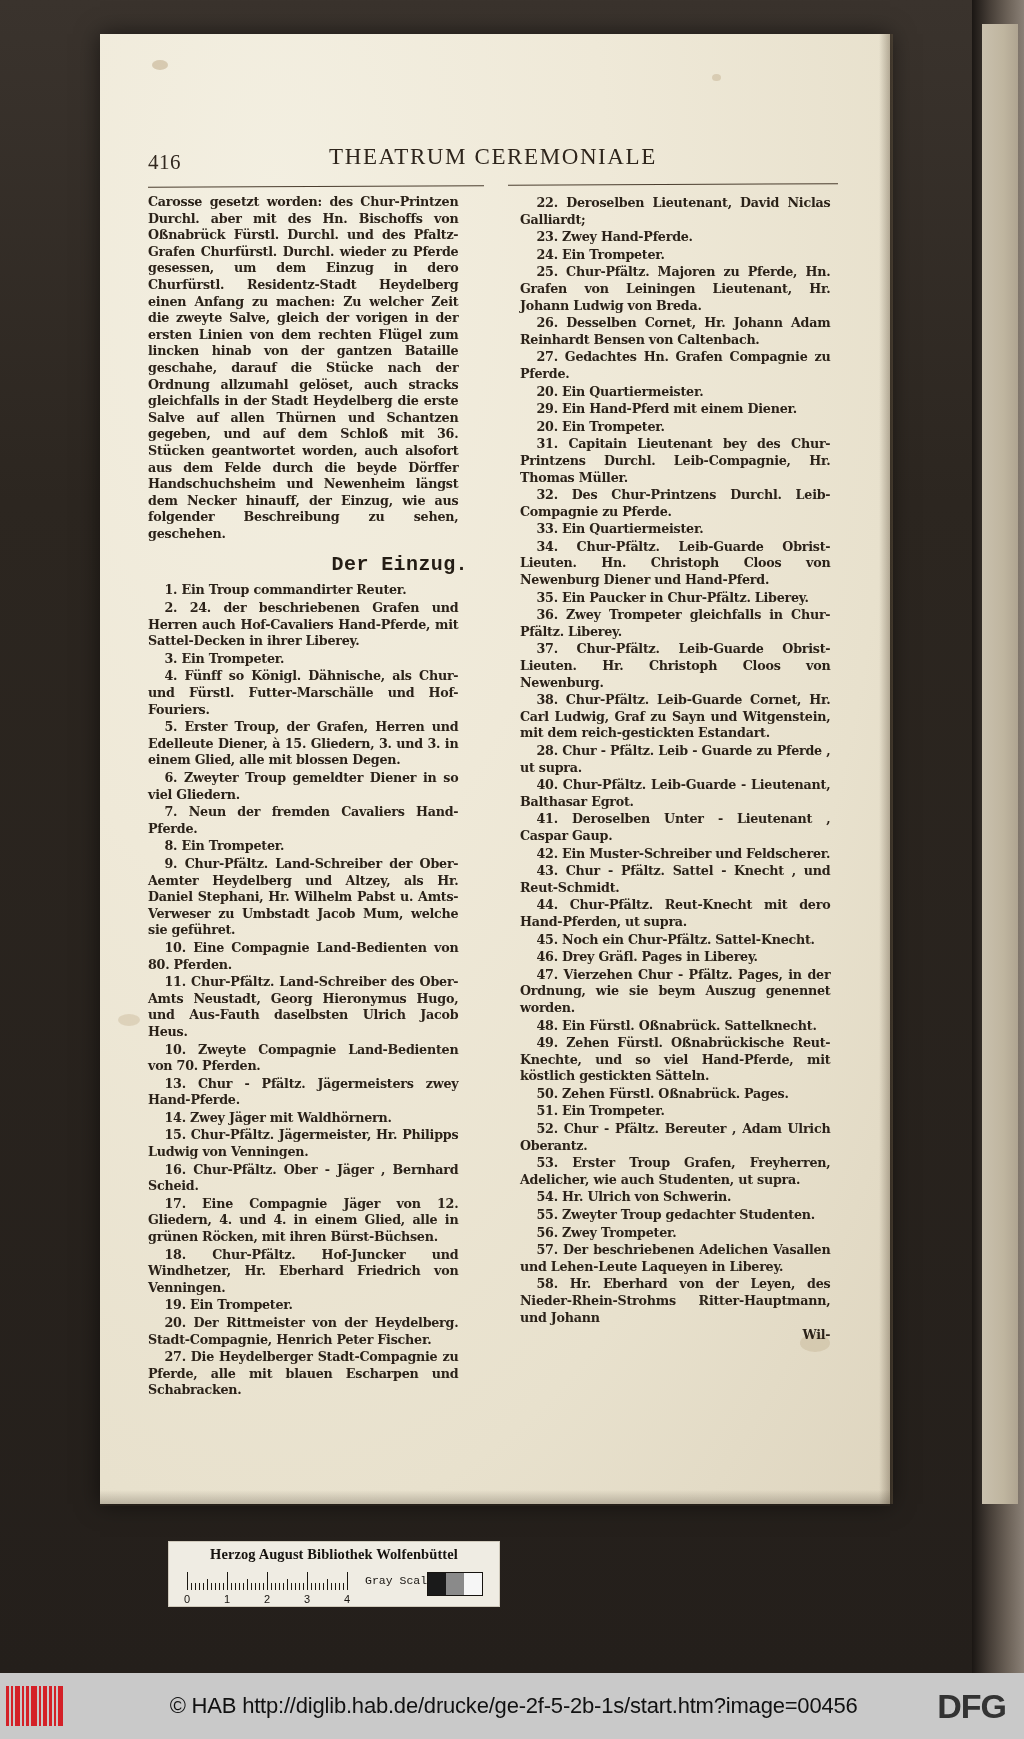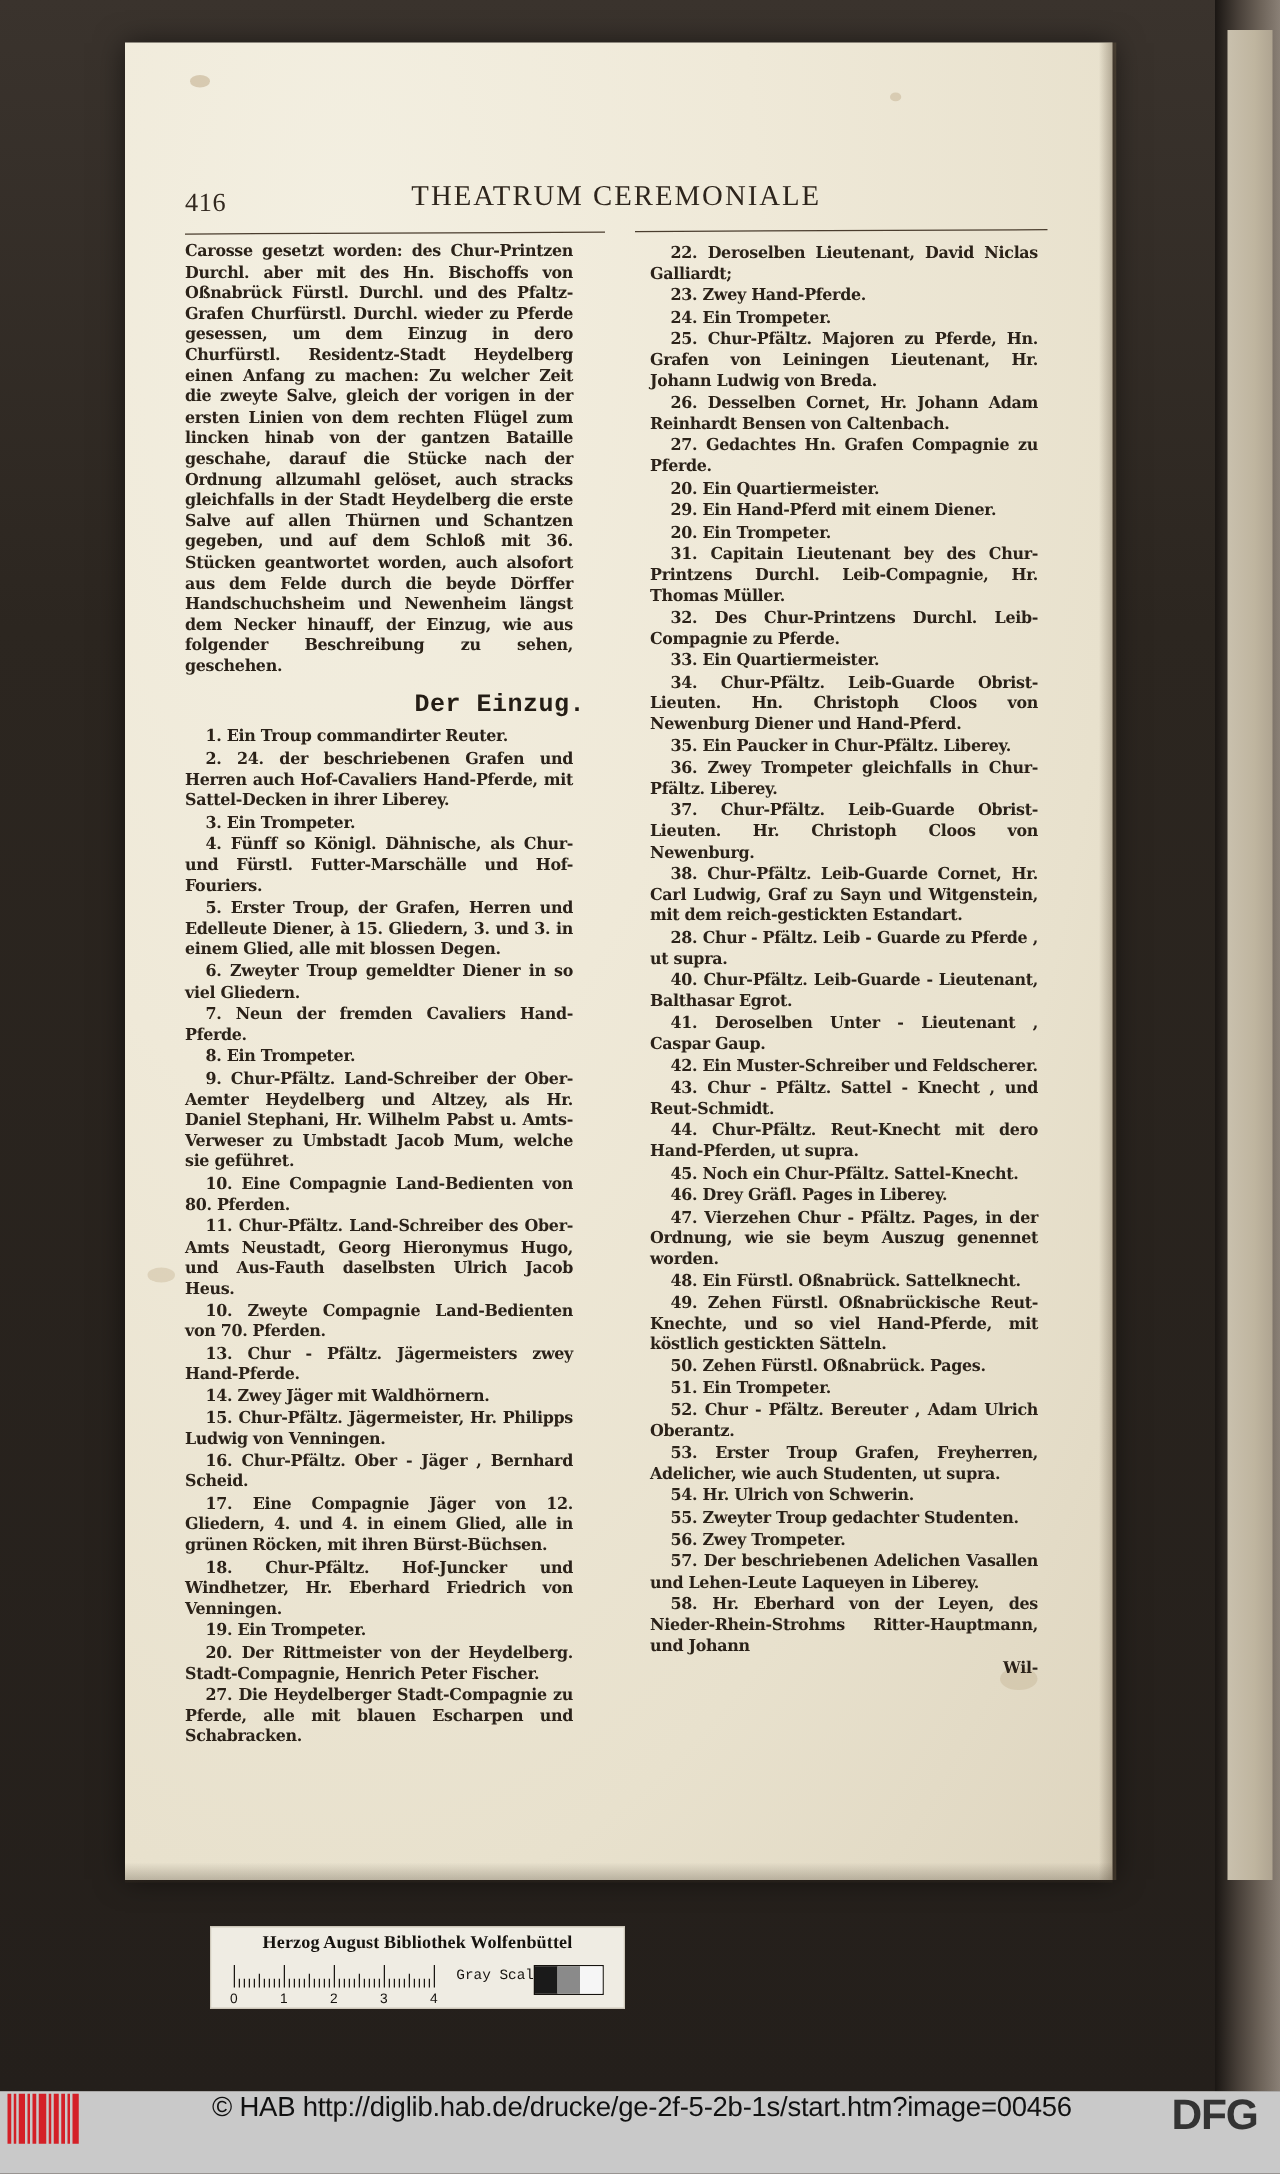--- a/index.html
+++ b/index.html
@@ -80,21 +80,21 @@
   .rnum{position:absolute;bottom:-3px;font-family:"Liberation Sans",sans-serif;
       font-size:11px;color:#16130f;transform:translateX(-3px);}
   .gslabel{position:absolute;left:196px;top:32px;
       font-family:Liberation Mono, monospace;font-size:11.5px;color:#16130f;}
   .gsbox{position:absolute;left:258px;top:30px;width:54px;height:22px;
       border:1px solid #16130f;display:flex;}
   .gsbox span{flex:1;height:100%;}
 
   
   .botbar{position:absolute;left:0;top:1673px;width:1024px;height:66px;
-      background:#c9c9c9;display:flex;align-items:flex-start;}
+      background:#c9c9c9;display:flex;align-items:center;}
   .barcode{width:84px;height:44px;margin-left:6px;display:flex;
       align-items:center;gap:2px;}
   .barcode i{display:block;background:#d42027;height:40px;}
   .crediturl{flex:1;text-align:center;font-family:"Liberation Sans",sans-serif;
       font-size:22px;color:#111;letter-spacing:-0.2px;white-space:nowrap;}
   .dfg{font-family:"Liberation Sans",sans-serif;font-weight:700;font-size:34px;
       color:#333;letter-spacing:-1px;margin-right:18px;}
 </style>
 </head>
 <body>

